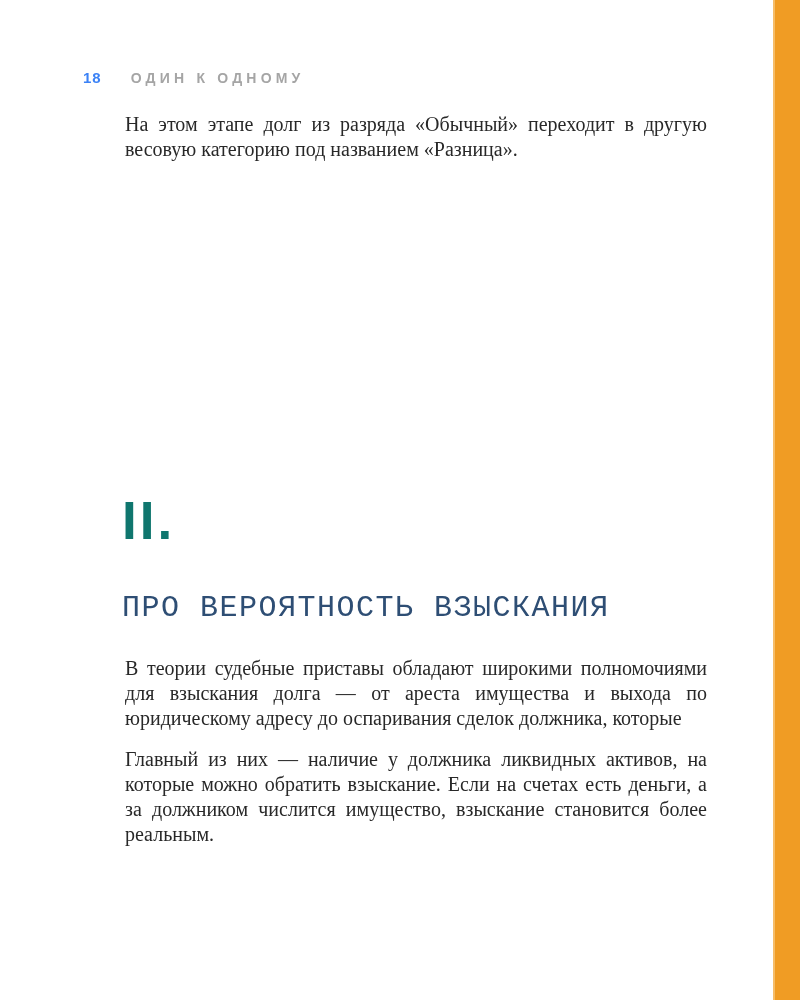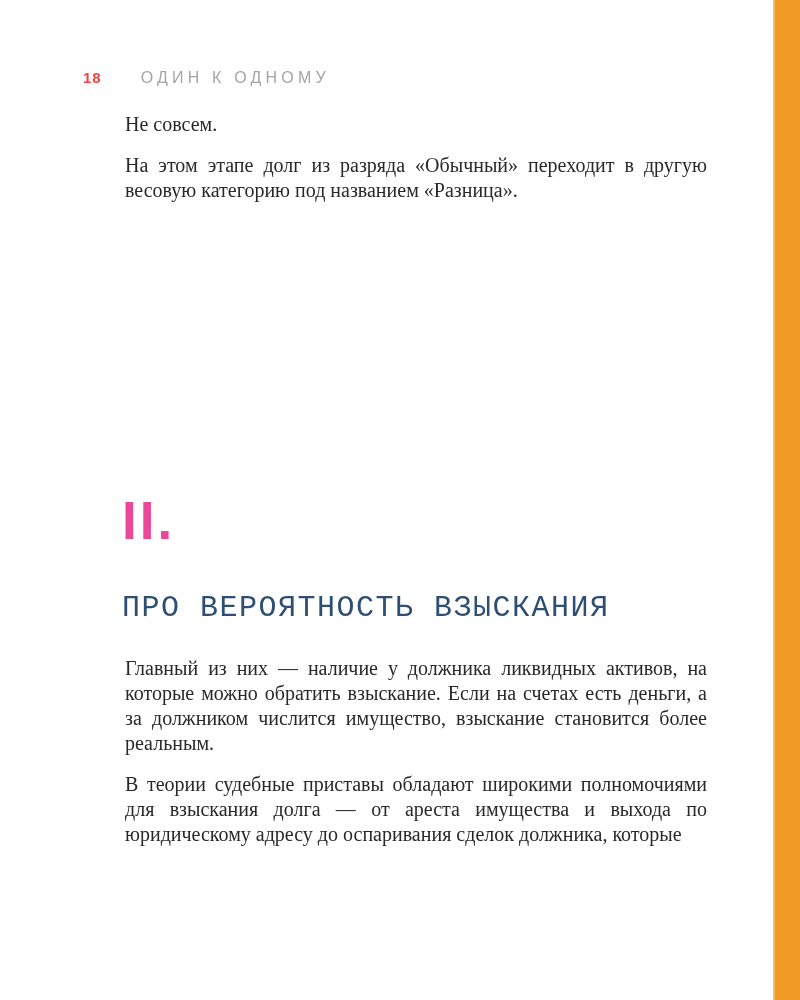--- a/index.html
+++ b/index.html
@@ -29,28 +29,28 @@
     top: 69px; left: 83px;
     display: flex;
     align-items: baseline;
     font-family: "Liberation Sans", sans-serif;
     white-space: nowrap;
   }
   .page-number {
     font-size: 15px;
     font-weight: bold;
     letter-spacing: 1px;
-    color: #ef4444;
+    color: #3b82f6;
   }
   .running-title {
-    margin-left: 39px;
-    font-size: 16px;
+    margin-left: 29px;
+    font-size: 14px;
     letter-spacing: 4.2px;
     color: #a5a5a5;
-    font-weight: 400;
+    font-weight: 700;
   }
 
   
   .text-block {
     position: absolute;
     left: 125px;
     width: 582px;
     font-size: 20px;
     line-height: 25px;
     color: #282828;
@@ -65,21 +65,21 @@
 
   
   .section-number {
     position: absolute;
     top: 494px; left: 122px;
     font-family: "Liberation Sans", sans-serif;
     font-weight: 900;
     font-size: 53px;
     line-height: 53px;
     letter-spacing: 3px;
-    color: #ec4899;
+    color: #0f766e;
   }
   .section-title {
     position: absolute;
     top: 564px; left: 122px;
     font-family: Liberation Mono, monospace;
     font-weight: 400;
     font-size: 30px;
     line-height: 32px;
     letter-spacing: 1.5px;
     color: #2E4E74;
@@ -93,26 +93,25 @@
 <div class="page">
 
   <div class="accent-stripe"></div>
 
   <div class="running-header">
     <span class="page-number">18</span>
     <span class="running-title">ОДИН К ОДНОМУ</span>
   </div>
 
   <div class="text-block block-before">
-    <p>Не совсем.</p>
     <p>На этом этапе долг из разряда «Обычный» переходит в другую весовую категорию под названием «Разница».</p>
   </div>
 
   <div class="section-number">II.</div>
 
   <div class="section-title">ПРО ВЕРОЯТНОСТЬ ВЗЫСКАНИЯ</div>
 
   <div class="text-block block-after">
+    <p>В теории судебные приставы обладают широкими полномочиями для взыскания долга — от ареста имущества и выхода по юридическому адресу до оспаривания сделок должника, которые</p>
     <p>Главный из них — наличие у должника ликвидных активов, на которые можно обратить взыскание. Если на счетах есть деньги, а за должником числится имущество, взыскание становится более реальным.</p>
-    <p>В теории судебные приставы обладают широкими полномочиями для взыскания долга — от ареста имущества и выхода по юридическому адресу до оспаривания сделок должника, которые</p>
   </div>
 
 </div>
 
 </body></html>

